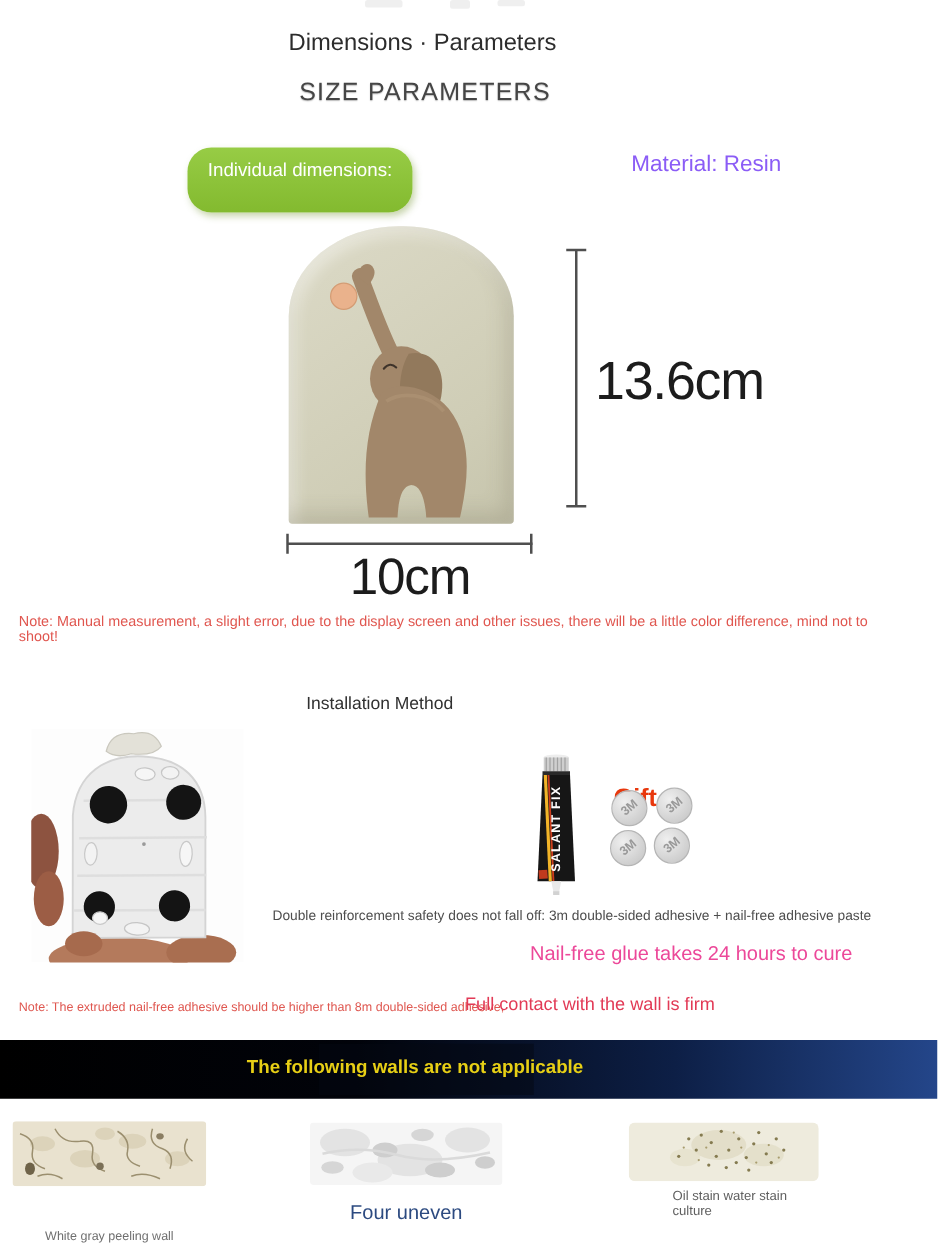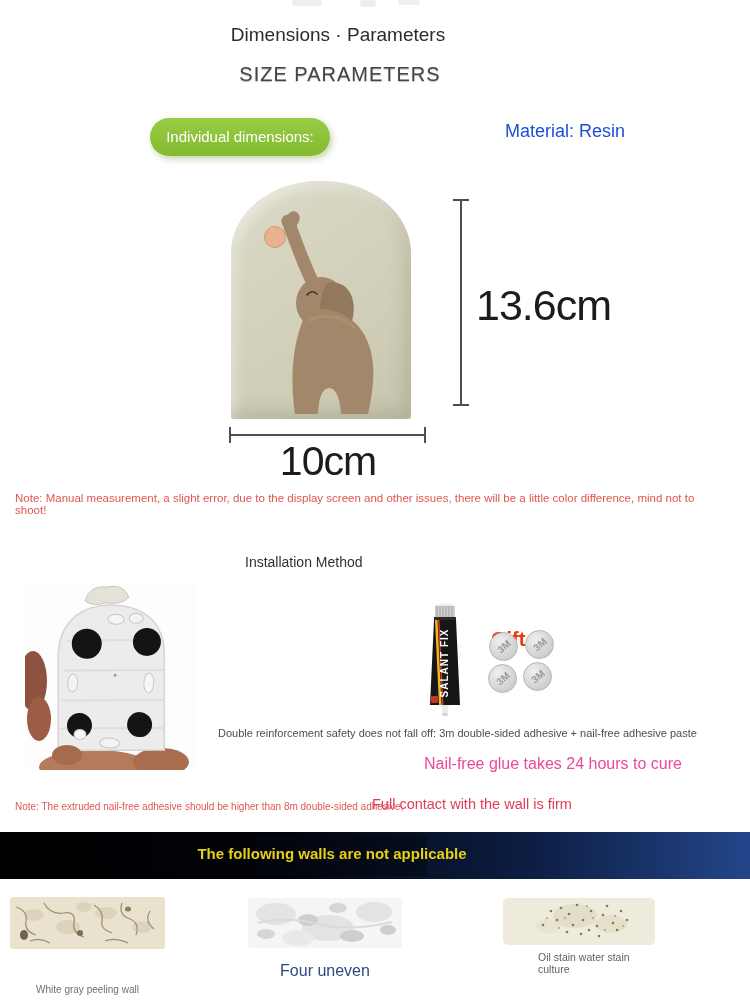--- a/index.html
+++ b/index.html
@@ -8,26 +8,26 @@
     font-family:"Liberation Sans", sans-serif;overflow:hidden;color:#333;
   }
   .abs{position:absolute;}
   .center{text-align:center;}
   
   .page-title{left:0;top:24px;width:676px;font-size:19px;color:#2c2c2c;}
   .page-subtitle{left:0;top:63px;width:680px;font-size:20px;color:#454545;letter-spacing:1px;font-weight:500;text-shadow:0 1px 1px rgba(0,0,0,0.28);}
   .top-frag{background:#e2e2e2;opacity:.55;border-radius:2px;}
   
   .badge{
-    left:150px;top:118px;width:180px;height:38px;border-radius:19px;
+    left:150px;top:118px;width:180px;height:52px;border-radius:19px;
     background:linear-gradient(#97cc45,#83ba2f);
     box-shadow:2px 3px 6px rgba(130,160,70,.45);
     color:#fff;font-size:15px;line-height:38px;text-align:center;
   }
-  .material{left:505px;top:121px;font-size:18px;color:#1d4ed8;}
+  .material{left:505px;top:121px;font-size:18px;color:#8b5cf6;}
   .plaque{
     left:231px;top:181px;width:180px;height:238px;
     background:linear-gradient(145deg,#dcdac7,#cfcdb6 70%,#c6c4ac);
     border-radius:88px 88px 3px 3px / 72px 72px 3px 3px;
     box-shadow:inset -6px -8px 16px rgba(110,105,80,.22), inset 5px 6px 12px rgba(255,255,255,.45);
   }
   .dim-line{background:#4f4f4f;}
   .dim-value-v{left:476px;top:281px;font-size:43px;color:#1c1c1c;letter-spacing:-1px;}
   .dim-value-h{left:230px;top:438px;width:196px;font-size:41px;color:#1c1c1c;letter-spacing:-1px;text-align:center;}
   .note-red-1{left:15px;top:492px;width:700px;font-size:11.5px;color:#e0564f;}

